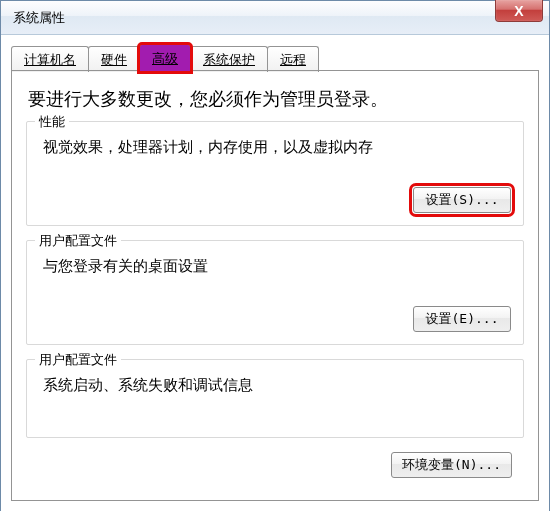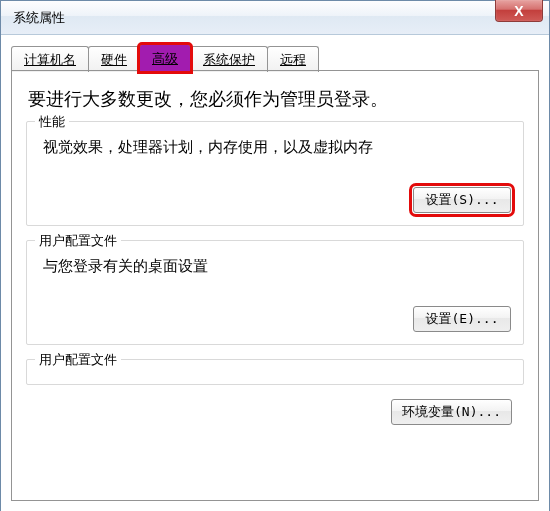--- a/index.html
+++ b/index.html
@@ -205,20 +205,21 @@
         <div class="group-desc">与您登录有关的桌面设置</div>
         <div class="btn-row">
           <button class="btn">
             <span>设置(E)...</span>
           </button>
         </div>
       </div>
 
       <div class="group">
         <div class="group-title">用户配置文件</div>
+        <div class="group-desc">系统启动、系统失败和调试信息</div>
       </div>
 
       <div class="envrow">
         <button class="btn">
           <span>环境变量(N)...</span>
         </button>
       </div>
 
     </div>
 

